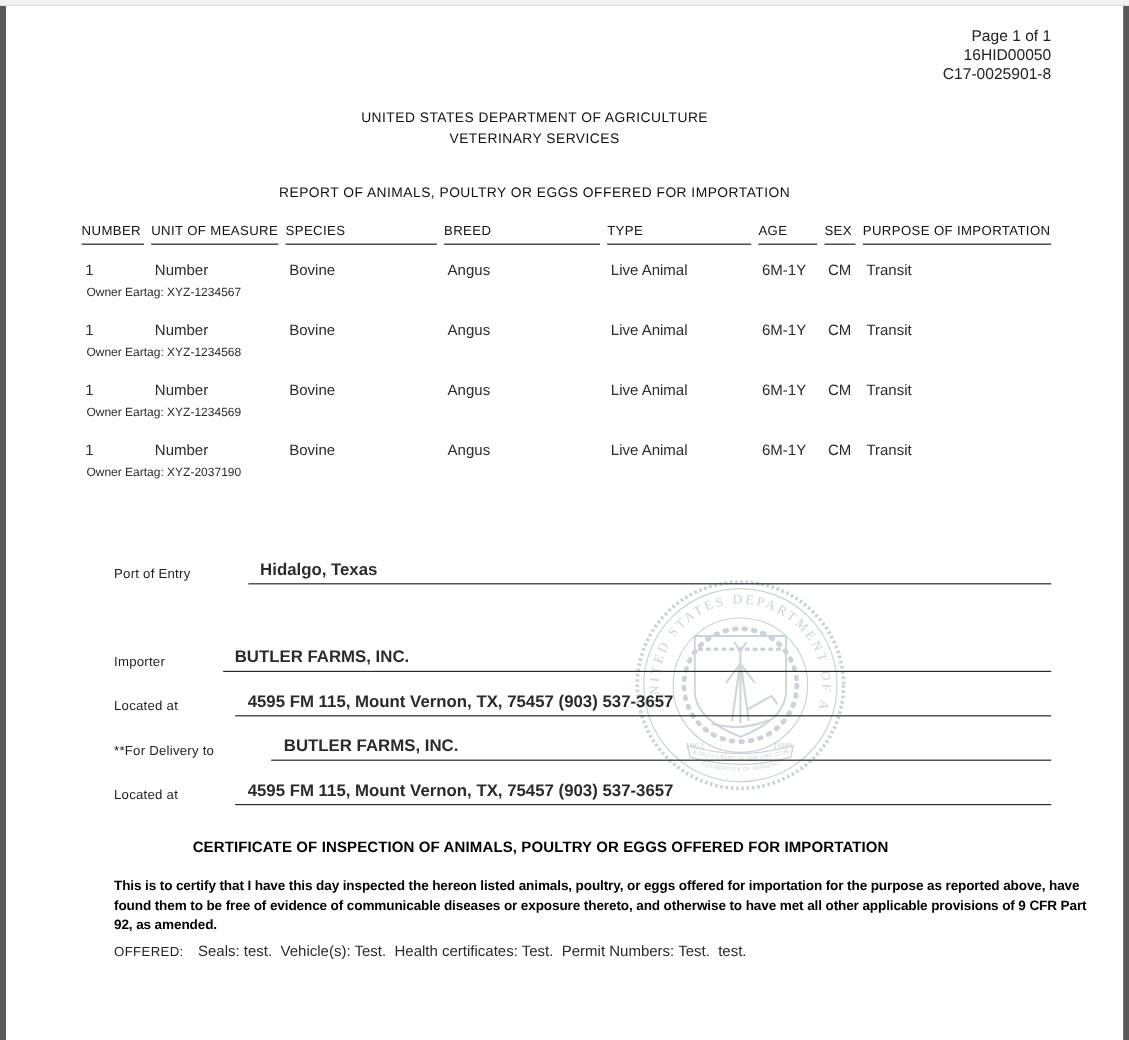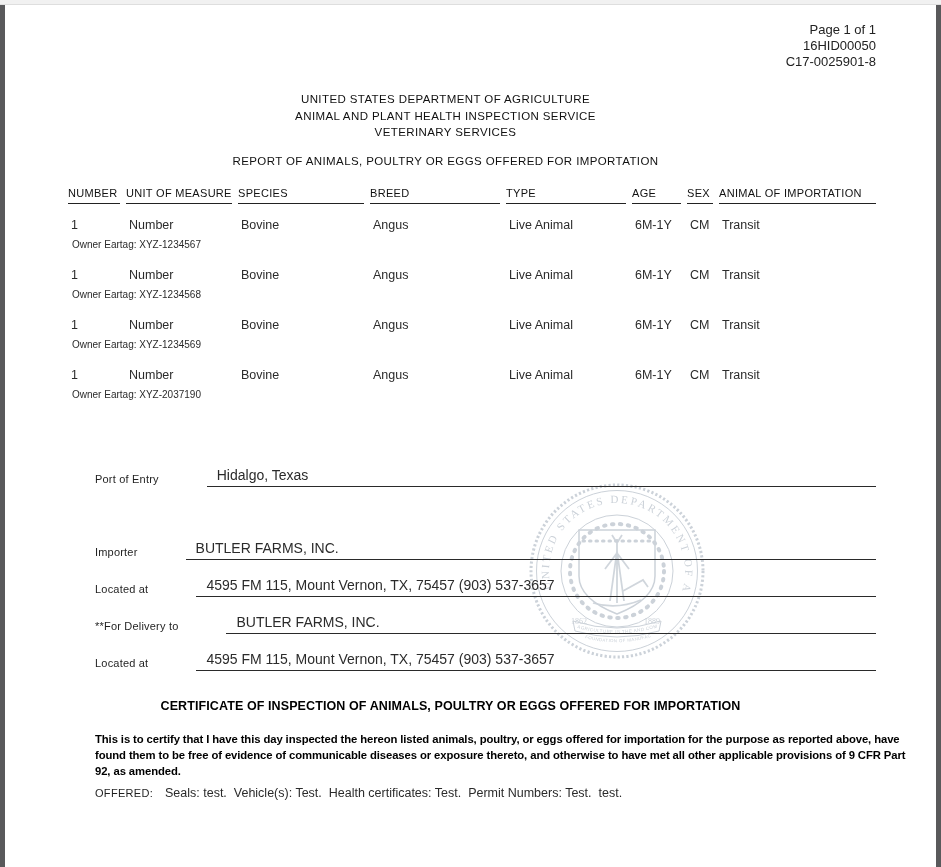--- a/index.html
+++ b/index.html
@@ -28,21 +28,21 @@
   .thead .cell:last-child { margin-right:0; }
   .vrow { margin-top:12px; }
   .vrow .cell { font-size:12.5px; color:#2b2b2b; line-height:18px; padding-left:3px; white-space:nowrap; }
   .eartag { margin-top:2px; font-size:10px; color:#2b2b2b; line-height:18px; padding-left:4px; }
   .animal-block { margin-bottom:11px; }
 
   
   .field-row { position:absolute; left:95px; right:65px; height:25px; display:flex; align-items:flex-end; z-index:2;gap:48px; }
   .field-label { font-size:11px; color:#1f1f1f; letter-spacing:.2px; padding-bottom:2px; white-space:nowrap; }
   .field-line { flex:1; border-bottom:1px solid #2a2a2a; padding:0 0 2px 10px; }
-  .field-value { font-size:14px; color:#2b2b2b; white-space:nowrap; }
+  .field-value { font-size:14px; color:#2b2b2b; white-space:nowrap;font-weight:bold; }
 
   
   .cert-title { position:absolute; top:699px; left:20px; right:60px; text-align:center; font-size:12.5px; font-weight:bold; letter-spacing:.1px; color:#000; z-index:2; }
   .cert-body { position:absolute; top:731px; left:95px; width:818px; font-size:11.3px; font-weight:bold; line-height:16px; letter-spacing:-.1px; color:#000; z-index:2; }
   .remarks-row { position:absolute; top:786px; left:95px; right:65px; display:flex; align-items:baseline; z-index:2; }
   .remarks-label { font-size:11px; letter-spacing:.3px; color:#1f1f1f; width:70px; flex:0 0 70px; }
   .remarks-value { font-size:12.5px; color:#2b2b2b; white-space:pre-wrap; }
 
   
   .seal { position:absolute; left:527px; top:481px; width:180px; height:180px; z-index:1; }
@@ -89,35 +89,34 @@
   </svg>
 
   <div class="header-meta">
     <div>Page 1 of 1</div>
     <div>16HID00050</div>
     <div>C17-0025901-8</div>
   </div>
 
   <div class="agency-head">
     <div>UNITED STATES DEPARTMENT OF AGRICULTURE</div>
-    <div>ANIMAL AND PLANT HEALTH INSPECTION SERVICE</div>
     <div>VETERINARY SERVICES</div>
   </div>
   <div class="report-title">REPORT OF ANIMALS, POULTRY OR EGGS OFFERED FOR IMPORTATION</div>
 
   <div class="animals">
     <div class="tgrid thead">
       <div class="cell">NUMBER</div>
       <div class="cell">UNIT OF MEASURE</div>
       <div class="cell">SPECIES</div>
       <div class="cell">BREED</div>
       <div class="cell">TYPE</div>
       <div class="cell">AGE</div>
       <div class="cell">SEX</div>
-      <div class="cell">ANIMAL OF IMPORTATION</div>
+      <div class="cell">PURPOSE OF IMPORTATION</div>
     </div>
 
     <div class="animal-block">
       <div class="tgrid vrow">
         <div class="cell">1</div>
         <div class="cell">Number</div>
         <div class="cell">Bovine</div>
         <div class="cell">Angus</div>
         <div class="cell">Live Animal</div>
         <div class="cell">6M-1Y</div>

